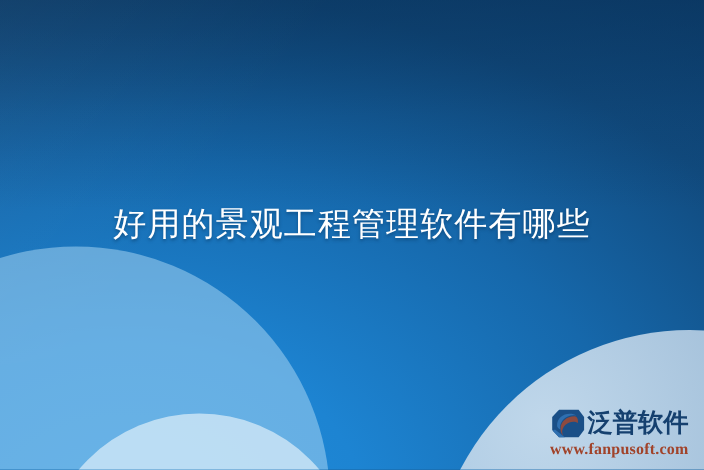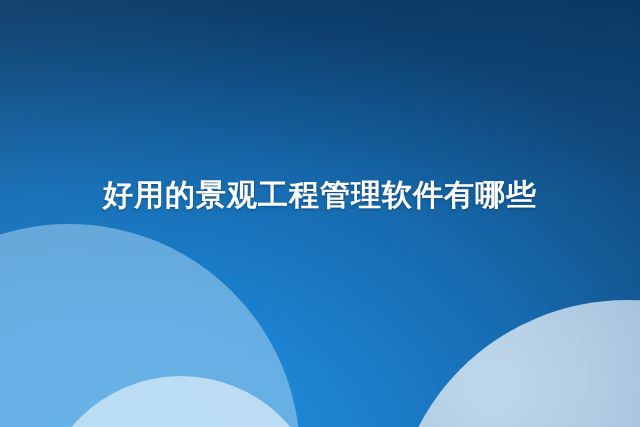--- a/index.html
+++ b/index.html
@@ -56,26 +56,26 @@
     position:absolute;
     left:392px; top:300px;
     width:470px; height:470px;
     border-radius:50%;
     background:radial-gradient(circle at 22% 18%, rgba(206,224,239,0.92) 0%, rgba(176,201,224,0.88) 45%, rgba(150,180,210,0.82) 100%);
   }
 
   
   .headline {
     position:absolute;
-    left:0; top:174px;
+    left:0; top:184px;
     width:640px;
     text-align:center;
     font-size:30px;
     line-height:42px;
-    font-weight:bold;
+    font-weight:normal;
     letter-spacing:1px;
     color:#ffffff;
     text-shadow:0 1px 3px rgba(6,40,74,0.45);
     white-space:nowrap;
   }
 
   
   .logo {
     position:absolute;
     left:500px; top:370px;
@@ -115,14 +115,32 @@
 
   <div class="top-shade"></div>
   <div class="sheen"></div>
 
   <div class="circle-a"></div>
   <div class="circle-b"></div>
   <div class="circle-c"></div>
 
   <div class="headline">好用的景观工程管理软件有哪些</div>
 
+  <div class="logo">
+    <div class="logo-row">
+      <span class="logo-mark">
+        <svg viewBox="0 0 32 28" width="32" height="28" xmlns="http://www.w3.org/2000/svg">
+          <path d="M8.2 1.5 H26 L31 8 V20 L26 26.5 H8.2 L2 20 V8 Z" fill="#1a4f87"></path>
+          <path d="M22.5 7.5 C15 7.5 9.5 12.5 9.5 19 C9.5 21.6 10.6 23.9 12.4 25.4
+                   C10.2 22.6 10.8 18.2 14.2 15.2 C17.6 12.2 22.4 11.6 25.4 13.6
+                   C25.8 10.2 24.6 7.5 22.5 7.5 Z" fill="#8d4a3f"></path>
+          <path d="M6.4 15.8 C6.4 9.6 11.4 5.2 18 5.2 C20.4 5.2 22.4 5.8 24 6.8
+                   C21.6 6.2 18.8 6.4 16.2 7.6 C11.2 9.8 8.4 14.6 9.4 19.4
+                   C7.6 18.6 6.4 17.4 6.4 15.8 Z" fill="#2e6fb0"></path>
+          <path d="M4.5 19.5 L13.5 26.5 H8.2 L2.4 20.6 Z" fill="#2e6fb0"></path>
+        </svg>
+      </span>
+      <span class="logo-word">泛普软件</span>
+    </div>
+    <div class="logo-url">www.fanpusoft.com</div>
+  </div>
 
 </div>
 
 </body></html>

